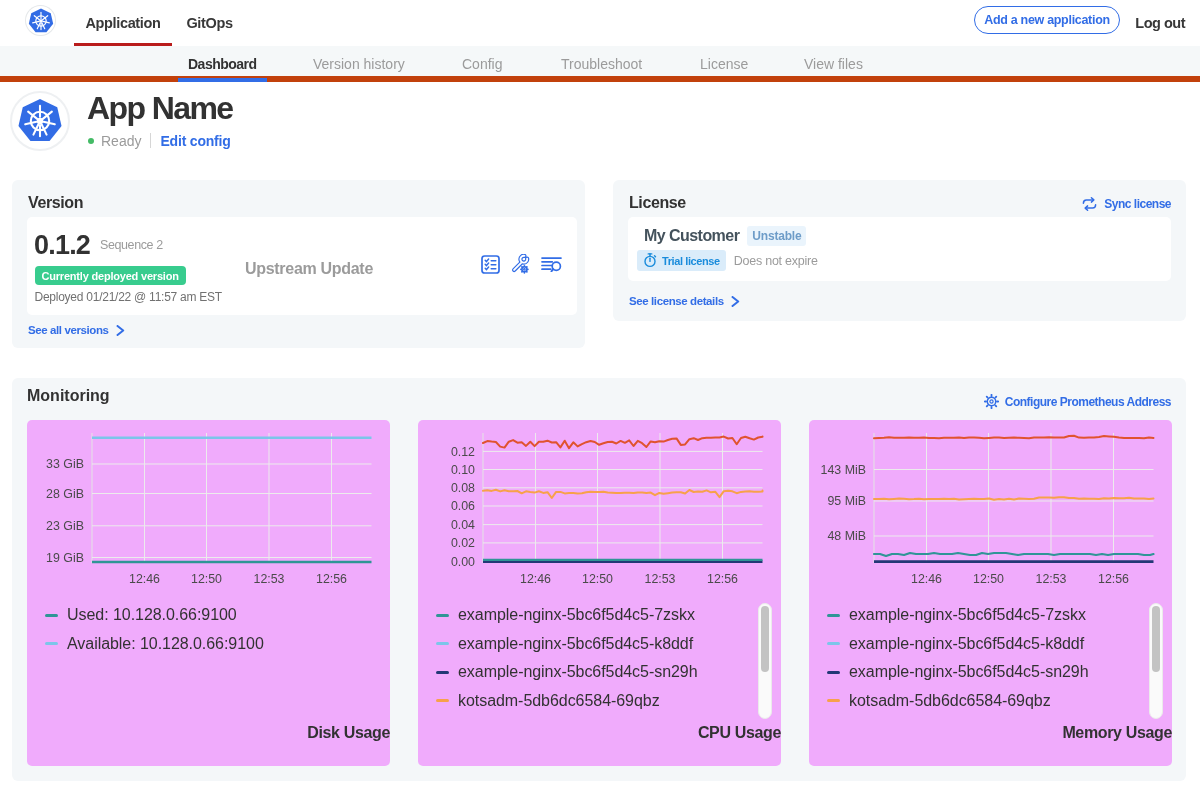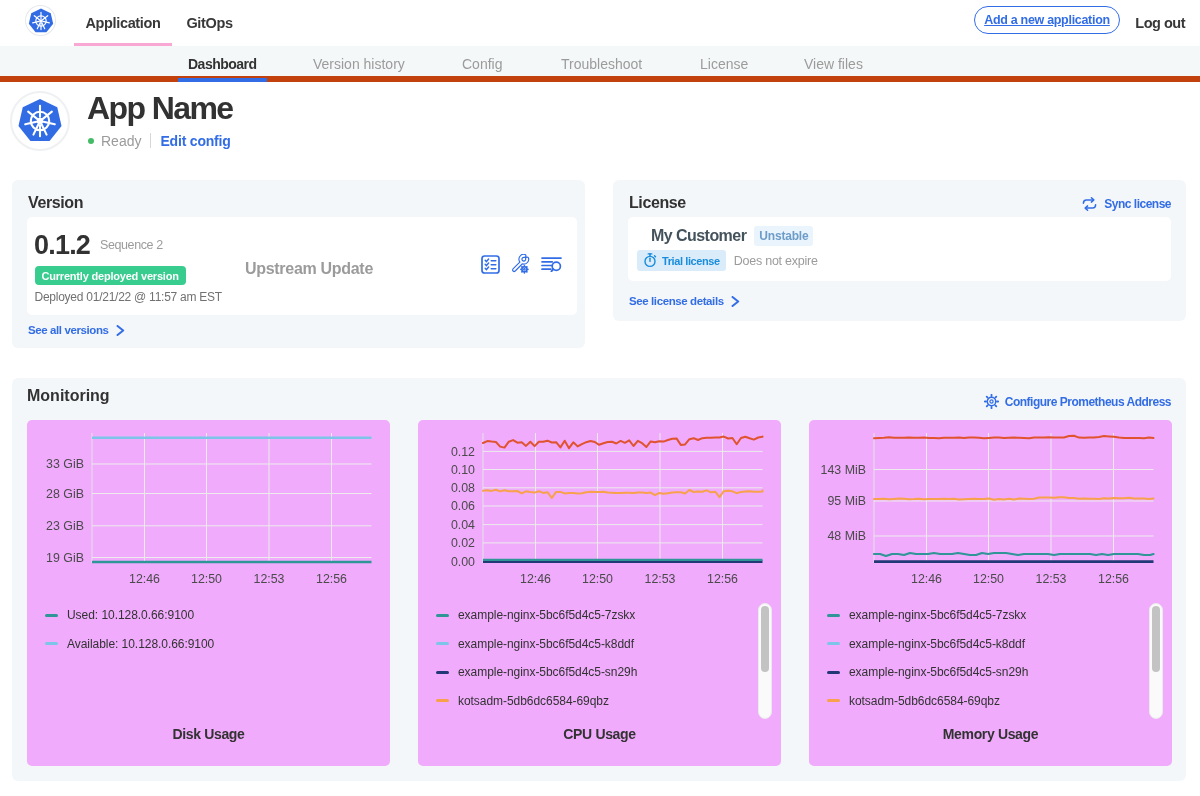--- a/index.html
+++ b/index.html
@@ -1,21 +1,21 @@
 <!DOCTYPE html>
 <html><head><meta charset="utf-8"><style>
 * { margin:0; padding:0; box-sizing:border-box; }
 html,body { width:1200px; height:796px; background:#fff; font-family:"Liberation Sans", sans-serif; position:relative; overflow:hidden; }
 
 
 .navbar { position:absolute; left:0; top:0; width:1200px; height:46px; background:#fff; }
 .nav-logo { position:absolute; left:26px; top:6px; width:29px; height:29px; border-radius:50%; background:#fff; box-shadow:0 0 0 1px #e5e8ea; display:flex; align-items:center; justify-content:center; }
 .nav-tab { position:absolute; top:0; height:46px; display:flex; align-items:center; justify-content:center; font-size:14.5px; font-weight:600; color:#383838; letter-spacing:-0.35px; }
-.nav-tab.active { border-bottom:3px solid #f9a8d4; padding-top:3px; }
-.add-btn { position:absolute; left:974px; top:6px; width:146px; height:28px; border:1.5px solid #326de6; border-radius:15px; color:#326de6; font-size:12.5px; font-weight:700; letter-spacing:-0.3px; display:flex; align-items:center; justify-content:center;text-decoration:underline; }
+.nav-tab.active { border-bottom:3px solid #b91c1c; padding-top:3px; }
+.add-btn { position:absolute; left:974px; top:6px; width:146px; height:28px; border:1.5px solid #326de6; border-radius:15px; color:#326de6; font-size:12.5px; font-weight:700; letter-spacing:-0.3px; display:flex; align-items:center; justify-content:center; }
 .logout { position:absolute; right:15px; top:0; height:46px; display:flex; align-items:center; font-size:14.5px; font-weight:600; letter-spacing:-0.5px; color:#383838; }
 
 
 .subnav { position:absolute; left:0; top:46px; width:1200px; height:36px; background:#f5f8f9; border-bottom:6px solid #c2410c; }
 .sub-tab { position:absolute; top:0; height:36px; display:flex; align-items:center; justify-content:center; padding:0 10px; font-size:14px; font-weight:500; color:#9b9b9b; }
 .sub-tab.active { color:#323232; font-weight:700; letter-spacing:-0.5px; border-bottom:4px solid #326de6; padding-top:4px; }
 
 
 .app-circle { position:absolute; left:10px; top:91px; width:60px; height:60px; border-radius:50%; background:#fff; border:2px solid #eef0f2; display:flex; align-items:center; justify-content:center; }
 .app-name { position:absolute; left:87px; top:90px; font-size:32px; font-weight:700; color:#323232; letter-spacing:-1.6px; }
@@ -36,37 +36,37 @@
 
 
 .vnum { position:absolute; left:7px; top:13px; font-size:27px; font-weight:700; letter-spacing:-0.8px; color:#323232; }
 .seq { position:absolute; left:73px; top:21px; font-size:12.5px; font-weight:500; letter-spacing:-0.4px; color:#9b9b9b; }
 .green-pill { position:absolute; left:7.5px; top:49px; height:19px; background:#38cc8e; border-radius:4px; color:#fff; font-size:11px; font-weight:700; letter-spacing:-0.2px; display:flex; align-items:center; padding:0 7px; }
 .deployed { position:absolute; left:7.5px; top:73px; font-size:12px; font-weight:500; letter-spacing:-0.25px; color:#717171; }
 .upstream { position:absolute; left:218px; top:43px; font-size:16px; font-weight:700; letter-spacing:-0.3px; color:#9b9b9b; }
 .vicons { position:absolute; right:15px; top:37px; display:flex; align-items:center; gap:11px; }
 
 
-.cust-row { position:absolute; left:23px; top:9px; display:flex; align-items:center; }
+.cust-row { position:absolute; left:16px; top:9px; display:flex; align-items:center; }
 .cust-name { font-size:16px; font-weight:700; letter-spacing:-0.55px; color:#44525c; }
 .unstable { margin-left:8px; background:#eaf4fc; border-radius:3px; color:#6d9cc8; font-size:12px; font-weight:600; letter-spacing:-0.2px; padding:3px 5px; }
 .lic-row { position:absolute; left:9px; top:33px; display:flex; align-items:center; }
 .trial { background:#daecfa; border-radius:3px; color:#1a8cdc; font-size:11px; font-weight:700; letter-spacing:-0.4px; padding:3px 6px; display:flex; align-items:center; gap:5px; }
 .noexpire { margin-left:8px; font-size:12.5px; font-weight:500; letter-spacing:-0.25px; color:#9b9b9b; }
 
 
 .mon-title { position:absolute; left:15px; top:9px; font-size:16px; font-weight:700; color:#323232; }
 .chart-card { position:absolute; top:42px; width:363px; height:346px; background:#f0abfc; border-radius:5px; }
 .legend { position:absolute; left:0; top:181px; width:363px; }
 .leg-row { height:28.5px; display:flex; align-items:center; padding-left:18px; }
 .leg-dash { width:13px; height:3px; border-radius:2px; flex:none; }
-.leg-txt { margin-left:9px; font-size:12px; letter-spacing:-0.05px; color:#323232; }
+.leg-txt { margin-left:9px; font-size:16px; letter-spacing:-0.05px; color:#323232; }
 .sbar { position:absolute; right:9px; top:2px; width:14px; height:116px; background:#fafafa; border:1px solid #ebebeb; border-radius:7px; }
 .sthumb { position:absolute; left:2px; top:2px; width:8px; height:66px; background:#c3c3c3; border-radius:4px; }
-.chart-title { position:absolute; left:0; bottom:24px; width:363px; text-align:center; font-size:14px; font-weight:700; letter-spacing:-0.35px; color:#323232; }
+.chart-title { position:absolute; left:0; bottom:24px; width:363px; text-align:right; font-size:16px; font-weight:700; letter-spacing:-0.35px; color:#323232; }
 </style></head>
 <body>
 
 <div class="navbar">
   <div class="nav-logo">
       <svg width="26" height="26" viewBox="0 0 100 100">
 <polygon points="50,2 87.5,20.1 96.8,60.7 70.8,93.3 29.2,93.3 3.2,60.7 12.5,20.1" fill="#326ce5"></polygon>
 <g stroke="#fff" stroke-width="4.5" stroke-linecap="round" fill="none">
 <circle cx="50" cy="50" r="20"></circle>
 <line x1="50" y1="41" x2="50" y2="17"></line>

